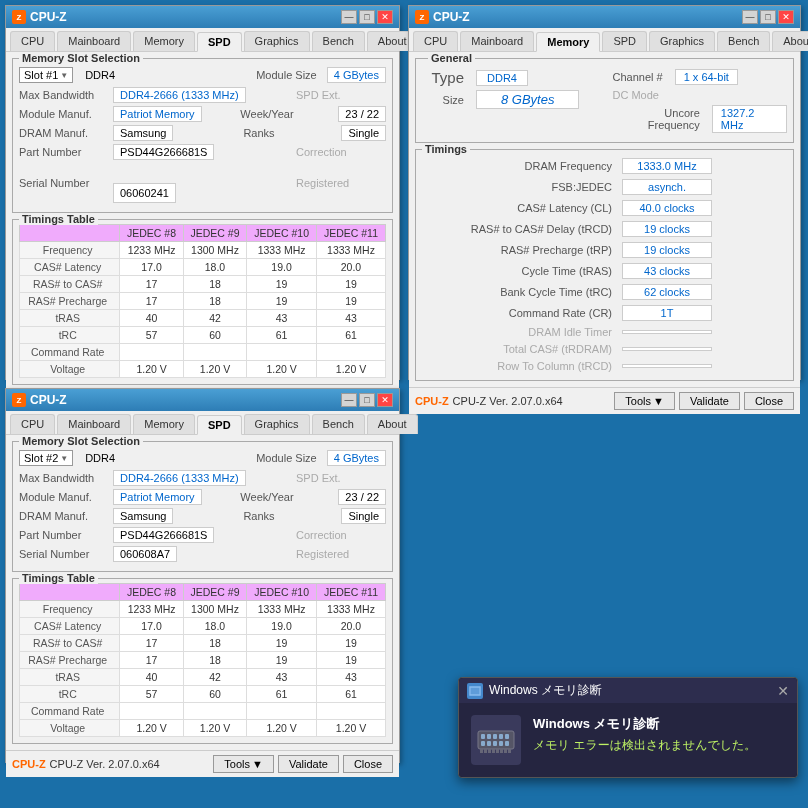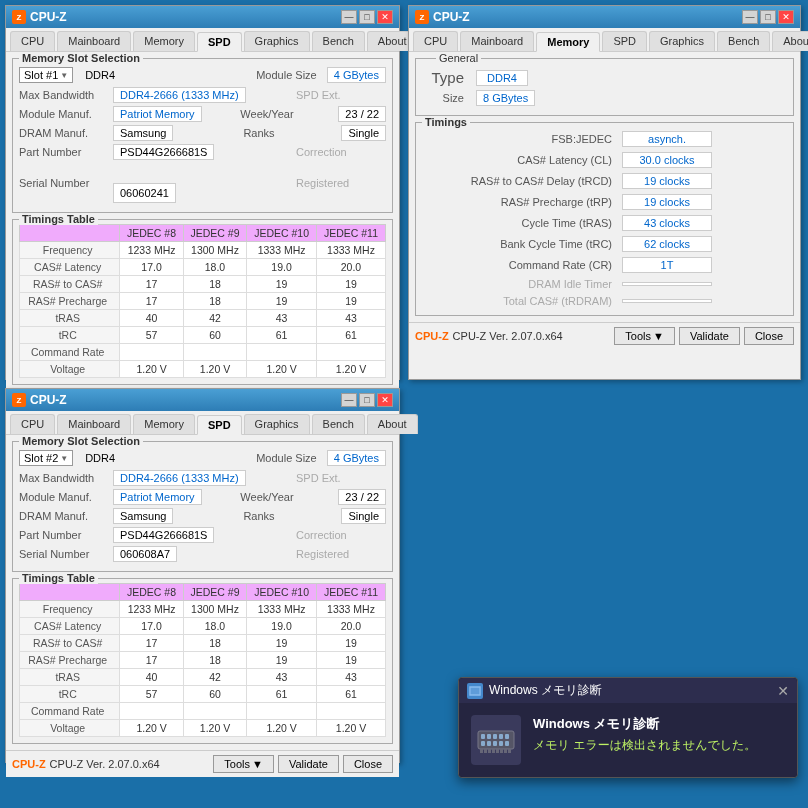--- a/index.html
+++ b/index.html
@@ -502,45 +502,62 @@
     <div class="tab">Mainboard</div>
     <div class="tab active">Memory</div>
     <div class="tab">SPD</div>
     <div class="tab">Graphics</div>
     <div class="tab">Bench</div>
     <div class="tab">About</div>
   </div>
   <div class="content-area">
 
     <div style="border:1px solid #aaa;padding:8px 6px 6px;margin-bottom:6px;background:transparent;position:relative;">
-      <span style="position:absolute;top:-7px;left:20px;background:#f0f0f0;padding:0 3px;font-size:11px;font-weight:normal;color:#333;">General</span>
+      <span style="position:absolute;top:-7px;left:12px;background:#f0f0f0;padding:0 3px;font-size:11px;font-weight:bold;color:#333;">General</span>
       <div style="display:flex;gap:16px;margin-top:2px;">
         <div style="flex:1;">
           <div class="form-row">
             <span style="color:#555;min-width:50px;font-size:15px;text-align:right;padding-right:8px;">Type</span>
             <span style="color:#0066cc;font-size:11px;background:white;border:1px solid #ccc;padding:1px 10px;">DDR4</span>
           </div>
           <div class="form-row" style="margin-top:4px;">
             <span style="color:#555;min-width:50px;font-size:11px;text-align:right;padding-right:8px;">Size</span>
-            <span style="color:#0066cc;font-size:11px;background:white;border:1px solid #ccc;padding:1px 6px;">8 GBytes</span>
+            <span style="color:#0066cc;font-size:13px;background:white;border:1px solid #ccc;padding:1px 24px;font-style:italic;">8 GBytes</span>
+          </div>
+        </div>
+        <div style="flex:1;">
+          <div class="form-row">
+            <span style="color:#555;font-size:11px;text-align:right;padding-right:8px;">Channel #</span>
+            <span style="color:#0066cc;font-size:11px;background:white;border:1px solid #ccc;padding:1px 8px;">1 x 64-bit</span>
+          </div>
+          <div class="form-row" style="margin-top:4px;">
+            <span style="color:#aaa;font-size:11px;text-align:right;padding-right:8px;">DC Mode</span>
+          </div>
+          <div class="form-row" style="margin-top:4px;">
+            <span style="color:#555;font-size:11px;text-align:right;padding-right:8px;">Uncore Frequency</span>
+            <span style="color:#0066cc;font-size:11px;background:white;border:1px solid #ccc;padding:1px 8px;">1327.2 MHz</span>
           </div>
         </div>
       </div>
     </div>
 
     <div style="border:1px solid #aaa;padding:8px 6px 6px;background:transparent;position:relative;">
       <span style="position:absolute;top:-7px;left:6px;background:#f0f0f0;padding:0 3px;font-size:11px;font-weight:bold;color:#333;">Timings</span>
       <div style="display:flex;flex-direction:column;gap:3px;">
         <div class="timing-row">
+          <span class="timing-row-label">DRAM Frequency</span>
+          <span class="timing-row-value">1333.0 MHz</span>
+        </div>
+        <div class="timing-row">
           <span class="timing-row-label">FSB:JEDEC</span>
           <span class="timing-row-value">asynch.</span>
         </div>
         <div class="timing-row">
           <span class="timing-row-label">CAS# Latency (CL)</span>
-          <span class="timing-row-value">30.0 clocks</span>
+          <span class="timing-row-value">40.0 clocks</span>
         </div>
         <div class="timing-row">
           <span class="timing-row-label">RAS# to CAS# Delay (tRCD)</span>
           <span class="timing-row-value">19 clocks</span>
         </div>
         <div class="timing-row">
           <span class="timing-row-label">RAS# Precharge (tRP)</span>
           <span class="timing-row-value">19 clocks</span>
         </div>
         <div class="timing-row">
@@ -554,20 +571,24 @@
         <div class="timing-row">
           <span class="timing-row-label">Command Rate (CR)</span>
           <span class="timing-row-value">1T</span>
         </div>
         <div class="timing-row">
           <span class="timing-row-label" style="color:#aaa;">DRAM Idle Timer</span>
           <span class="timing-row-value-gray"></span>
         </div>
         <div class="timing-row">
           <span class="timing-row-label" style="color:#aaa;">Total CAS# (tRDRAM)</span>
+          <span class="timing-row-value-gray"></span>
+        </div>
+        <div class="timing-row">
+          <span class="timing-row-label" style="color:#aaa;">Row To Column (tRCD)</span>
           <span class="timing-row-value-gray"></span>
         </div>
       </div>
     </div>
   </div>
   <div class="bottom-bar">
     <div class="bottom-bar-left">
       <span style="color:#ff6600;">CPU-Z</span>
       <span style="color:#333;font-weight:normal;">CPU-Z  Ver. 2.07.0.x64</span>
     </div>

